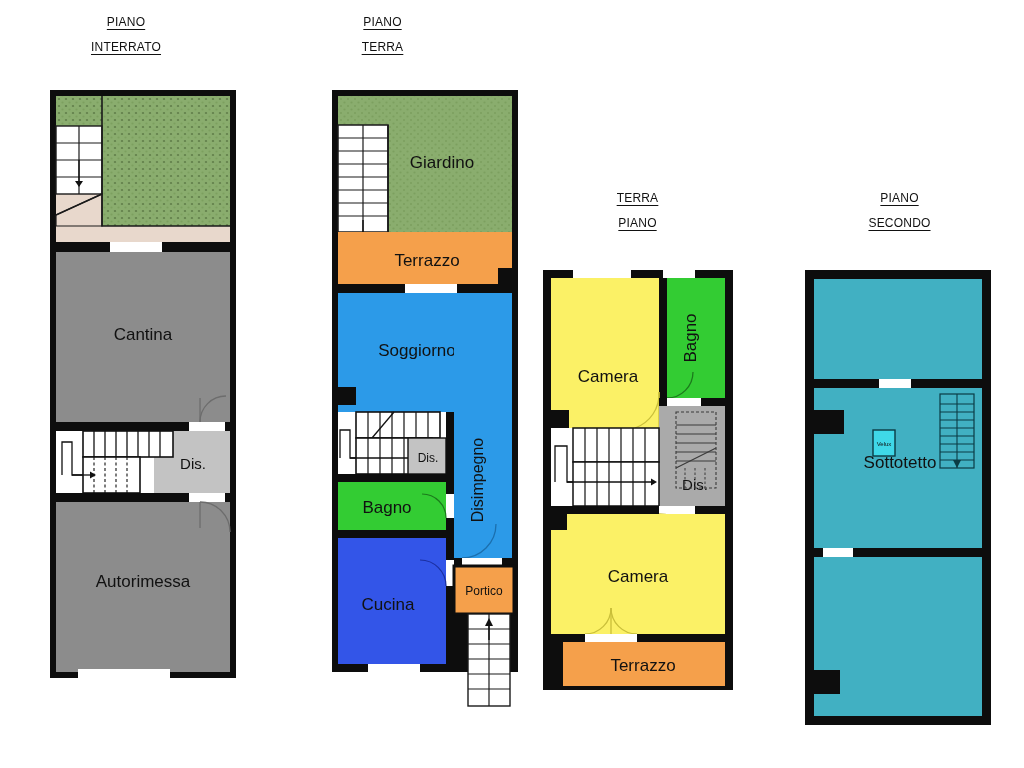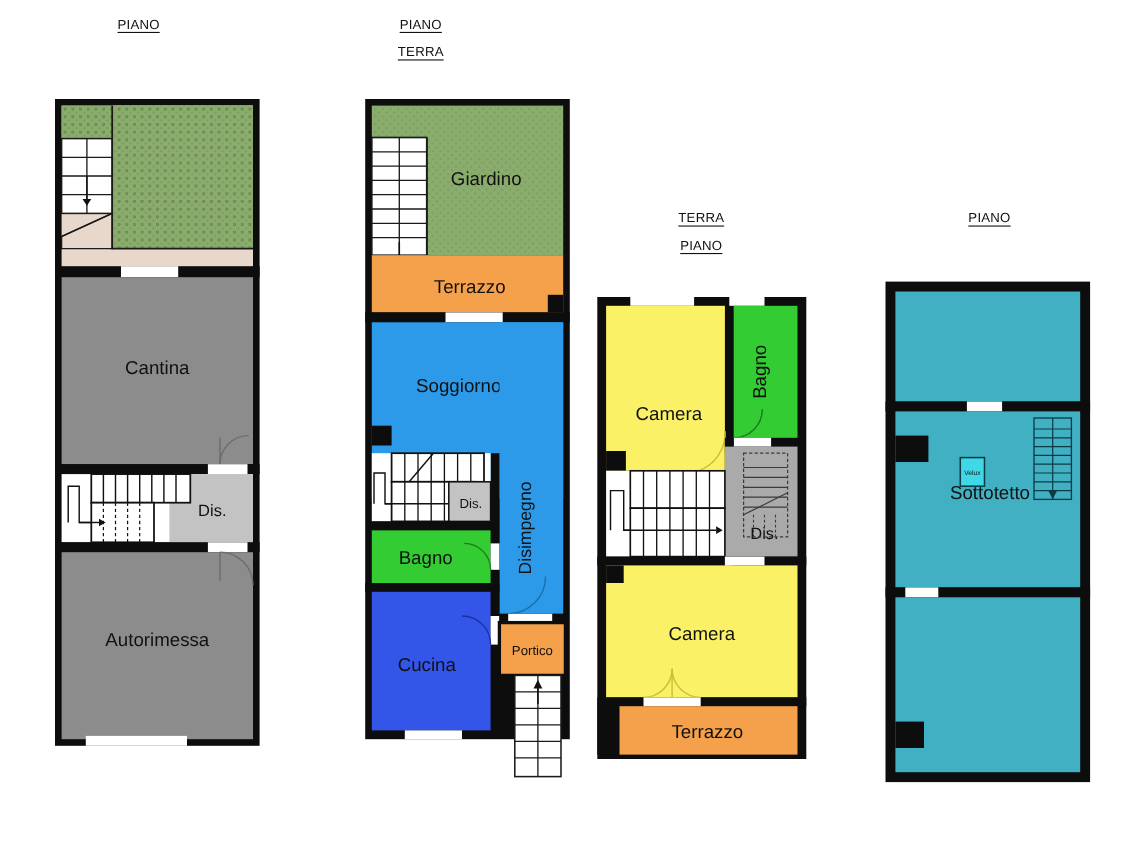--- a/index.html
+++ b/index.html
@@ -10,20 +10,21 @@
          color:#111;letter-spacing:.2px;}
   .title span{display:block;text-decoration:underline;text-underline-offset:3px;}
   svg{display:block;overflow:visible;}
   .lbl{font-family:"Liberation Sans", sans-serif;fill:#111;}
 </style>
 </head>
 <body>
 
 <div class="title" style="left:36px;top:10px;width:180px;">
   <span>PIANO</span>
+  <span>INTERRATO</span>
 </div>
 
 <div class="plan" style="left:34px;top:90px;padding-left:16px;">
 <svg width="190" height="590" viewBox="0 0 190 590">
 
   <rect x="0" y="0" width="186" height="588" fill="#0d0d0d"></rect>
 
   <rect x="6" y="6" width="174" height="152" fill="#e8d8cc"></rect>
 
   <defs>
@@ -328,23 +329,24 @@
   <rect x="42" y="364" width="52" height="8" fill="#ffffff"></rect>
 
   <rect x="20" y="372" width="162" height="44" fill="#f5a04b"></rect>
   <rect x="0" y="372" width="20" height="44" fill="#0d0d0d"></rect>
   <text class="lbl" x="100" y="401" font-size="17" text-anchor="middle">Terrazzo</text>
 </svg>
 </div>
 
 <div class="title" style="left:812px;top:186px;width:175px;">
   <span>PIANO</span>
-</div>
-
-<div class="plan" style="left:805px;top:256px;text-align:center;">
+  <span>SECONDO</span>
+</div>
+
+<div class="plan" style="left:805px;top:270px;text-align:center;">
 <svg width="195" height="465" viewBox="0 0 195 465">
 
   <rect x="0" y="0" width="186" height="455" fill="#0d0d0d"></rect>
 
   <rect x="9" y="9" width="168" height="100" fill="#41b0c2"></rect>
 
   <rect x="0" y="109" width="186" height="9" fill="#0d0d0d"></rect>
   <rect x="74" y="109" width="32" height="9" fill="#ffffff"></rect>
 
   <rect x="9" y="118" width="168" height="160" fill="#41b0c2"></rect>

